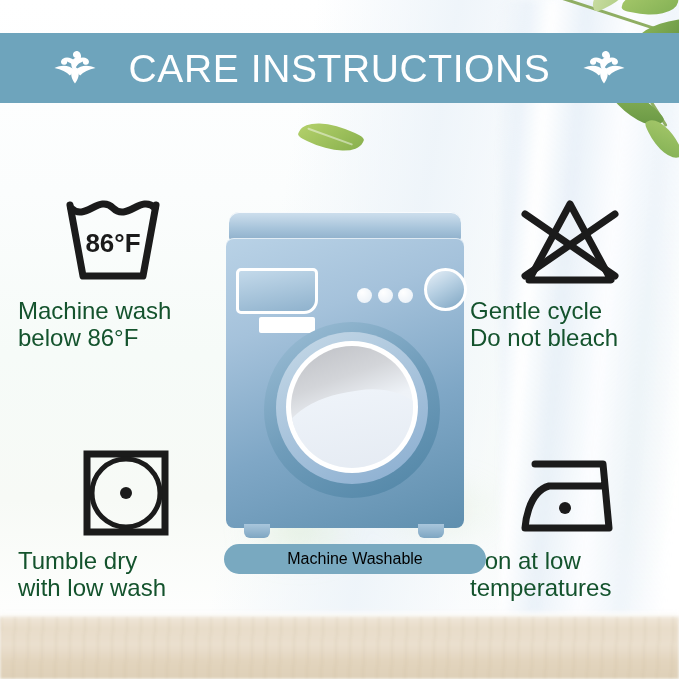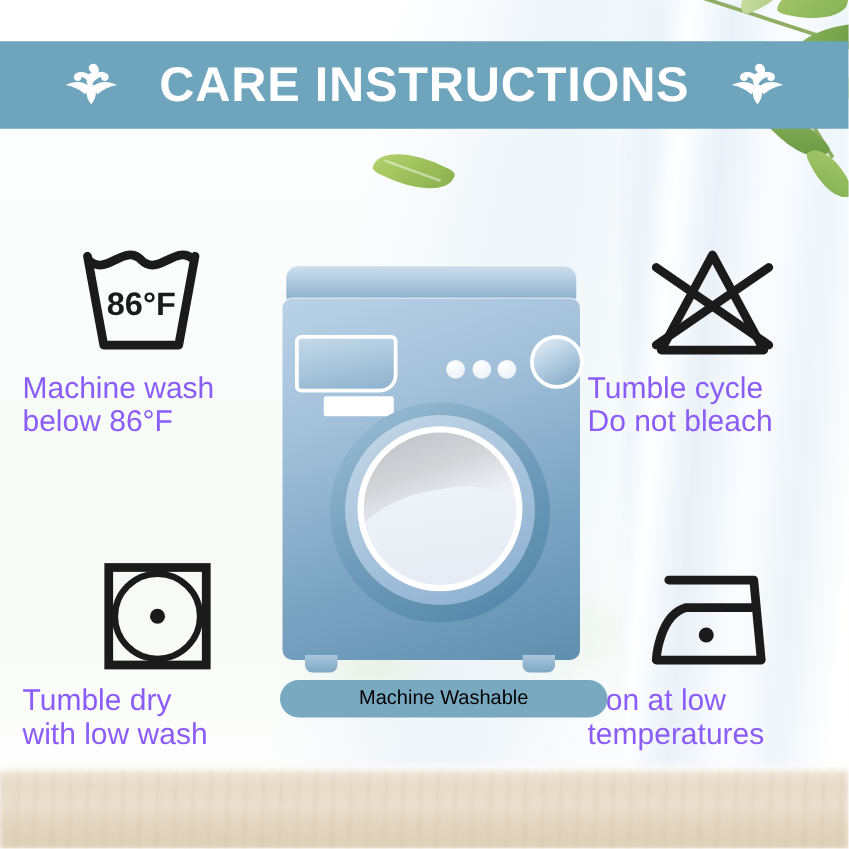--- a/index.html
+++ b/index.html
@@ -79,30 +79,30 @@
     content:"";position:absolute;left:6px;top:13px;width:48px;height:2px;
     background:rgba(255,255,255,.45);transform:rotate(-6deg);border-radius:2px;
   }
 
   
   .banner{
     position:absolute;left:0;top:33px;width:679px;height:70px;
     background:#6ea4bc;display:flex;align-items:center;justify-content:center;gap:26px;
   }
   .banner-title{
-    color:#ffffff;font-size:39px;font-weight:bold;letter-spacing:.6px;
+    color:#ffffff;font-size:39px;font-weight:normal;letter-spacing:.6px;
     line-height:1;white-space:nowrap;
   }
   .fleur{width:56px;height:44px;flex:0 0 auto;}
 
   
   .sym{position:absolute;text-align:left;}
   .sym .glyph{display:block;margin:0 auto;}
   .sym .cap{
-    font-size:24px;line-height:1.12;color:#8b5cf6;white-space:pre-line;margin-top:6px;
+    font-size:24px;line-height:1.12;color:#14532d;white-space:pre-line;margin-top:6px;
   }
   #sym-wash{left:18px;top:196px;width:216px;}
   #sym-bleach{left:470px;top:196px;width:200px;}
   #sym-dry{left:18px;top:446px;width:216px;}
   #sym-iron{left:470px;top:446px;width:200px;}
 
   
   .machine{position:absolute;left:226px;top:212px;width:238px;height:330px;}
 
   .mach-top{
@@ -227,21 +227,21 @@
     <div class="cap">Machine wash
 below 86°F</div>
   </div>
 
   <div class="sym" id="sym-bleach">
     <svg class="glyph" width="130" height="96" viewBox="0 0 130 96">
       <path d="M65 8 L106 84 L24 84 Z" fill="none" stroke="#1b1b1b" stroke-width="7" stroke-linejoin="round"></path>
       <line x1="20" y1="18" x2="110" y2="80" stroke="#1b1b1b" stroke-width="7" stroke-linecap="round"></line>
       <line x1="110" y1="18" x2="20" y2="80" stroke="#1b1b1b" stroke-width="7" stroke-linecap="round"></line>
     </svg>
-    <div class="cap">Tumble cycle
+    <div class="cap">Gentle cycle
 Do not bleach</div>
   </div>
 
   <div class="sym" id="sym-dry">
     <svg class="glyph" width="130" height="96" viewBox="0 0 130 96">
       <rect x="26" y="8" width="78" height="78" fill="none" stroke="#1b1b1b" stroke-width="7"></rect>
       <circle cx="65" cy="47" r="34" fill="none" stroke="#1b1b1b" stroke-width="5"></circle>
       <circle cx="65" cy="47" r="6" fill="#1b1b1b"></circle>
     </svg>
     <div class="cap">Tumble dry

